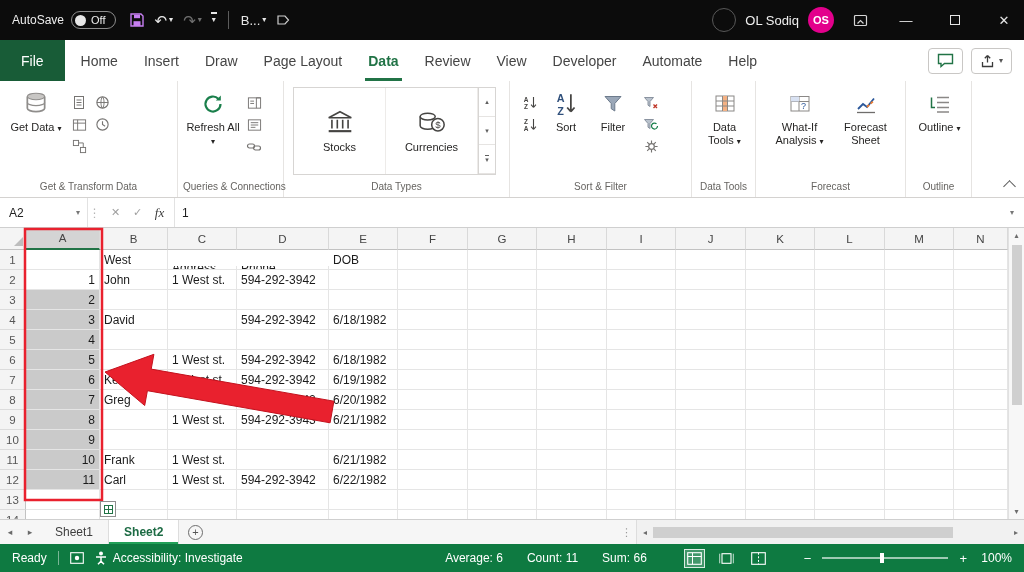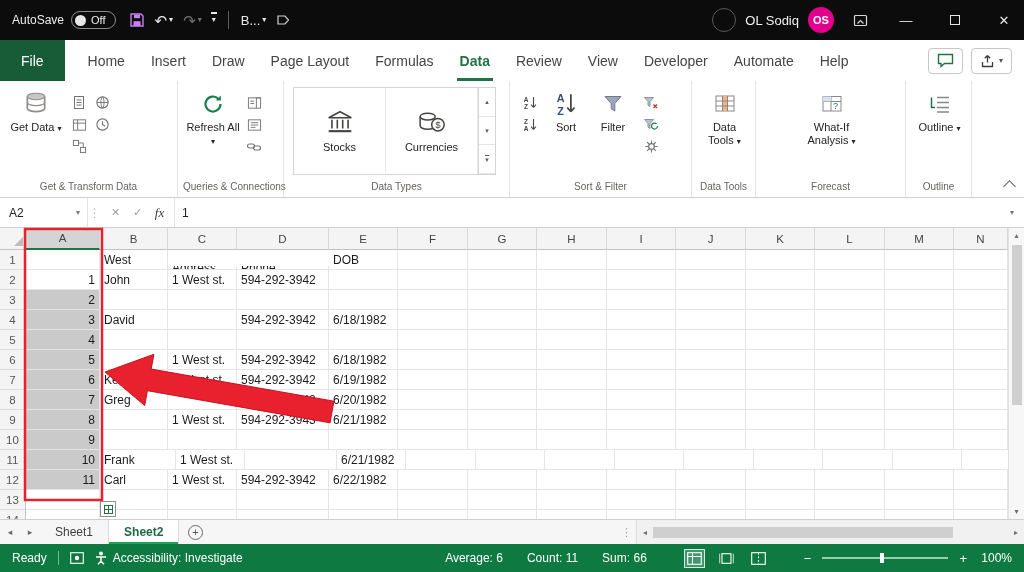--- a/index.html
+++ b/index.html
@@ -24,21 +24,21 @@
   .ring{width:24px;height:24px;border-radius:50%;border:1px solid #585858;}
   .username{font-size:13px;color:#f0f0f0;white-space:nowrap;}
   .avatar{width:26px;height:26px;border-radius:50%;background:#E3008C;color:#fff;font-size:11px;font-weight:bold;
           display:flex;align-items:center;justify-content:center;}
   .winbtn{width:40px;height:40px;display:flex;align-items:center;justify-content:center;color:#e6e6e6;font-size:13px;background:none;border:none;cursor:pointer;}
   .maxbox{width:10px;height:10px;border:1.2px solid #e6e6e6;display:inline-block;}
 
   
   .tabrow{flex:0 0 41px;background:#fff;display:flex;align-items:stretch;position:relative;}
   .rtab{padding:4px 13px;display:flex;align-items:center;font-size:14px;color:#454545;position:relative;cursor:pointer;white-space:nowrap;}
-  .rtab.file{background:#185C37;color:#fff;padding:0 21px;margin-right:10px;}
+  .rtab.file{background:#185C37;color:#fff;padding:0 21px;margin-right:3px;}
   .rtab.active{color:#217346;font-weight:700;}
   .rtab.active::after{content:"";position:absolute;left:10px;right:10px;bottom:0;height:3px;background:#217346;}
   .tab-actions{margin-left:auto;display:flex;align-items:center;gap:8px;padding-right:12px;}
   .tact{border:1px solid #c9c7c5;border-radius:4px;height:26px;display:flex;align-items:center;gap:4px;padding:0 8px;background:#fff;cursor:pointer;}
 
   
   .ribbon{flex:0 0 117px;background:#fff;display:flex;border-bottom:1px solid #d4d2d0;position:relative;}
   .rgroup{display:flex;flex-direction:column;border-right:1px solid #e6e4e2;flex:0 0 auto;}
   .rcontent{flex:1;display:flex;align-items:flex-start;padding:5px 5px 0 7px;}
   .glabel{height:19px;font-size:10px;color:#666461;text-align:center;line-height:17px;white-space:nowrap;padding:0 5px;}
@@ -190,21 +190,20 @@
     </div>
   </div>
 
   <div class="tabrow">
     <div style="display:flex;align-items:stretch;">
         <div class="rtab file">File</div>
         <div class="rtab">Home</div>
         <div class="rtab">Insert</div>
         <div class="rtab">Draw</div>
         <div class="rtab">Page Layout</div>
-        <div class="rtab">Formulas</div>
         <div class="rtab active">Data</div>
         <div class="rtab">Review</div>
         <div class="rtab">View</div>
         <div class="rtab">Developer</div>
         <div class="rtab">Automate</div>
         <div class="rtab">Help</div>
       </div>
     <div class="tab-actions">
       <button class="tact">
         <svg width="17" height="15" viewBox="0 0 17 15">
@@ -424,20 +423,30 @@
         <button class="bigbtn" style="width:66px;">
           <span class="bicon">
             <svg width="24" height="24" viewBox="0 0 24 24">
                 <rect x="3" y="4.5" width="18" height="14.5" fill="#fff" stroke="#8a8886"></rect>
                 <path d="M3 9.5h18M11 4.5v14.5" stroke="#8a8886"></path>
                 <rect x="3" y="4.5" width="8" height="5" fill="#d9e2f3"></rect>
                 <text x="15.5" y="17" font-size="9" fill="#2b579a" text-anchor="middle" font-family="Liberation Sans, sans-serif">?</text>
               </svg>
           </span>
           <span class="biglbl"><span>What-If Analysis</span> <span class="dd">▾</span></span>
+        </button>
+        <button class="bigbtn" style="width:62px;">
+          <span class="bicon">
+            <svg width="26" height="24" viewBox="0 0 24 24">
+                <path d="M3 20.5h18" stroke="#6f6d6b" stroke-width="1.3"></path>
+                <path d="M4 17l5-5 4 3 7-8.5" stroke="#2b579a" stroke-width="1.8" fill="none"></path>
+                <path d="M13 15l7-6.5" stroke="#ed7d31" stroke-width="1.8" stroke-dasharray="3 2" fill="none"></path>
+              </svg>
+          </span>
+          <span class="biglbl">Forecast Sheet</span>
         </button>
       </div>
       <div class="glabel">Forecast</div>
     </div>
 
     <div class="rgroup" style="width:66px;">
       <div class="rcontent" style="justify-content:center;">
         <button class="bigbtn" style="width:54px;">
           <span class="bicon">
             <svg width="24" height="24" viewBox="0 0 24 24">
@@ -661,21 +670,21 @@
             <div class="gcell" style="width: 69px;"></div>
             <div class="gcell" style="width: 70px;"></div>
             <div class="gcell" style="width: 69px;"></div>
             <div class="gcell" style="width: 70px;"></div>
             <div class="gcell" style="width: 69px;"></div>
             <div class="gcell" style="width: 54px;"></div>
           </div>
           <div class="grow">
             <div class="grh" style="width: 26px;">11</div>
             <div class="gcell num selcell" style="width: 74px;">10</div>
-            <div class="gcell" style="width: 76px;">Frank</div>
+            <div class="gcell" style="width: 68px;">Frank</div>
             <div class="gcell" style="width: 69px;">1 West st.</div>
             <div class="gcell" style="width: 92px;"></div>
             <div class="gcell" style="width: 69px;">6/21/1982</div>
             <div class="gcell" style="width: 70px;"></div>
             <div class="gcell" style="width: 69px;"></div>
             <div class="gcell" style="width: 70px;"></div>
             <div class="gcell" style="width: 69px;"></div>
             <div class="gcell" style="width: 70px;"></div>
             <div class="gcell" style="width: 69px;"></div>
             <div class="gcell" style="width: 70px;"></div>

